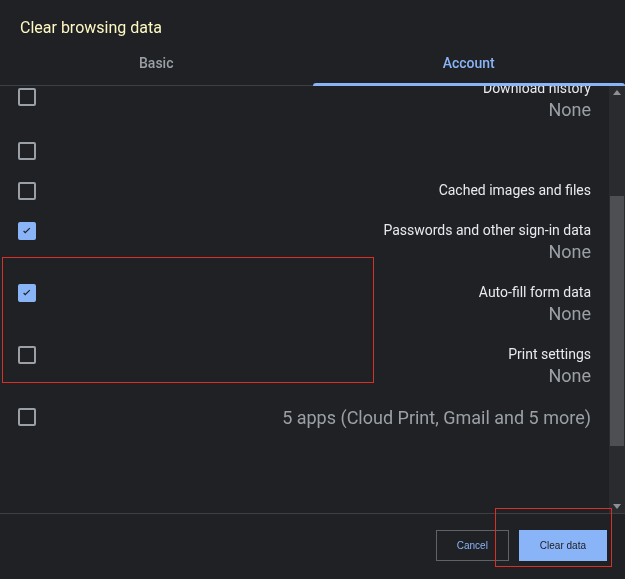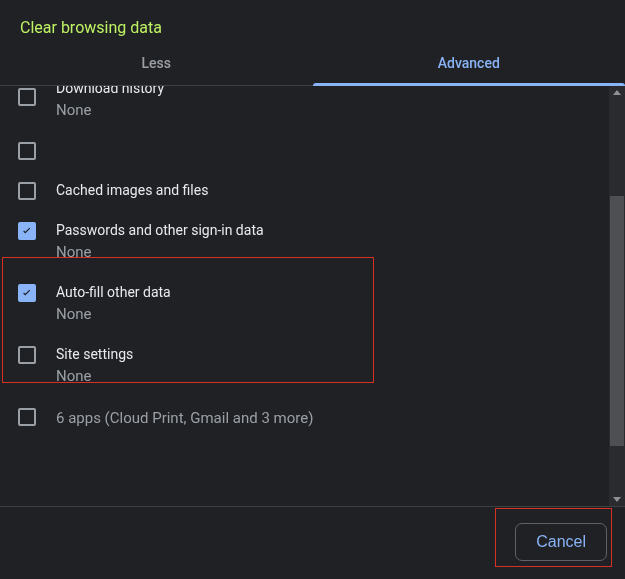--- a/index.html
+++ b/index.html
@@ -8,21 +8,21 @@
     height: 579px;
     background: #202124;
     font-family: Roboto, Arial, sans-serif;
     color: #e8eaed;
     overflow: hidden;
     position: relative;
   }
   .dialog { width: 100%; height: 100%; display: flex; flex-direction: column; }
   .title {
     font-size: 16px;
-    color: #bef264;
+    color: #fef9c3;
     padding: 18px 20px 6px 20px;
     font-weight: 400;
   }
   .tabs {
     display: flex;
     border-bottom: 1px solid #3c4043;
   }
   .tab {
     flex: 1;
     text-align: center;
@@ -40,20 +40,21 @@
     left: 0; right: 0; bottom: -1px;
     height: 3px;
     background: #8ab4f8;
     border-radius: 3px 3px 0 0;
   }
   .content-wrap {
     flex: 1;
     display: flex;
     position: relative;
     overflow: hidden;
+    text-align: right;
   }
   .list {
     flex: 1;
     overflow: hidden;
     padding-left: 2px;
   }
   .item {
     display: flex;
     align-items: flex-start;
     padding: 10px 18px 10px 16px;
@@ -80,21 +81,21 @@
   }
   .checkbox.checked svg { display: block; }
   .checkbox svg { display: none; width: 14px; height: 14px; }
   .item-text { flex: 1; }
   .item-title {
     font-size: 14px;
     color: #e8eaed;
     line-height: 20px;
   }
   .item-sub {
-    font-size: 15px;
+    font-size: 18px;
     color: #9aa0a6;
     line-height: 20px;
     margin-top: 2px;
   }
   .highlight-box {
     position: absolute;
     border: 1px solid #d93025;
     pointer-events: none;
   }
   .highlight-items {
@@ -136,45 +137,45 @@
     margin: 0;
   }
   .footer {
     display: flex;
     justify-content: flex-end;
     align-items: center;
     gap: 10px;
     padding: 16px 18px 18px 18px;
   }
   .btn {
-    font-size: 16px;
+    font-size: 10px;
     font-weight: 500;
     padding: 9px 20px;
-    border-radius: 7px;
+    border-radius: 0;
     cursor: pointer;
     border: 1px solid #5f6368;
     background: transparent;
     color: #8ab4f8;
   }
   .btn.primary {
     background: #8ab4f8;
     color: #202124;
     border-color: #8ab4f8;
   }
 </style>
 </head>
 <body>
 
 <div class="dialog">
 
   <div class="title">Clear browsing data</div>
 
   <div class="tabs">
-    <div class="tab">Less</div>
-    <div class="tab active">Advanced</div>
+    <div class="tab">Basic</div>
+    <div class="tab active">Account</div>
   </div>
 
   <div class="content-wrap">
     <div class="list" id="item-list">
         <div class="item first-cut">
           <div class="cb-wrap">
             <div class="checkbox"></div>
           </div>
           <div class="item-text">
             <div class="item-title" style="margin-top: -8px;">Download history</div>
@@ -211,51 +212,52 @@
         </div>
         <div class="item">
           <div class="cb-wrap">
             <div class="checkbox checked">
               <svg viewBox="0 0 24 24">
                 <path fill="#202124" d="M9 16.2l-3.5-3.5 1.4-1.4L9 13.4l7.1-7.1 1.4 1.4z"></path>
               </svg>
             </div>
           </div>
           <div class="item-text">
-            <div class="item-title">Auto-fill other data</div>
-            <div class="item-sub">None</div>
-          </div>
-        </div>
-        <div class="item">
-          <div class="cb-wrap">
-            <div class="checkbox"></div>
-          </div>
-          <div class="item-text">
-            <div class="item-title">Site settings</div>
-            <div class="item-sub">None</div>
-          </div>
-        </div>
-        <div class="item">
-          <div class="cb-wrap">
-            <div class="checkbox"></div>
-          </div>
-          <div class="item-text">
-            <div class="item-sub">6 apps (Cloud Print, Gmail and 3 more)</div>
+            <div class="item-title">Auto-fill form data</div>
+            <div class="item-sub">None</div>
+          </div>
+        </div>
+        <div class="item">
+          <div class="cb-wrap">
+            <div class="checkbox"></div>
+          </div>
+          <div class="item-text">
+            <div class="item-title">Print settings</div>
+            <div class="item-sub">None</div>
+          </div>
+        </div>
+        <div class="item">
+          <div class="cb-wrap">
+            <div class="checkbox"></div>
+          </div>
+          <div class="item-text">
+            <div class="item-sub">5 apps (Cloud Print, Gmail and 5 more)</div>
           </div>
         </div>
       </div>
     <div class="scrollbar">
       <div class="scroll-arrow up"></div>
       <div class="scroll-thumb"></div>
       <div class="scroll-arrow down"></div>
     </div>
   </div>
 
   <div class="divider"></div>
 
   <div class="footer">
     <button class="btn">Cancel</button>
+    <button class="btn primary">Clear data</button>
   </div>
 
 </div>
 
 <div class="highlight-box highlight-items"></div>
 <div class="highlight-box highlight-clear"></div>
 
 </body></html>

